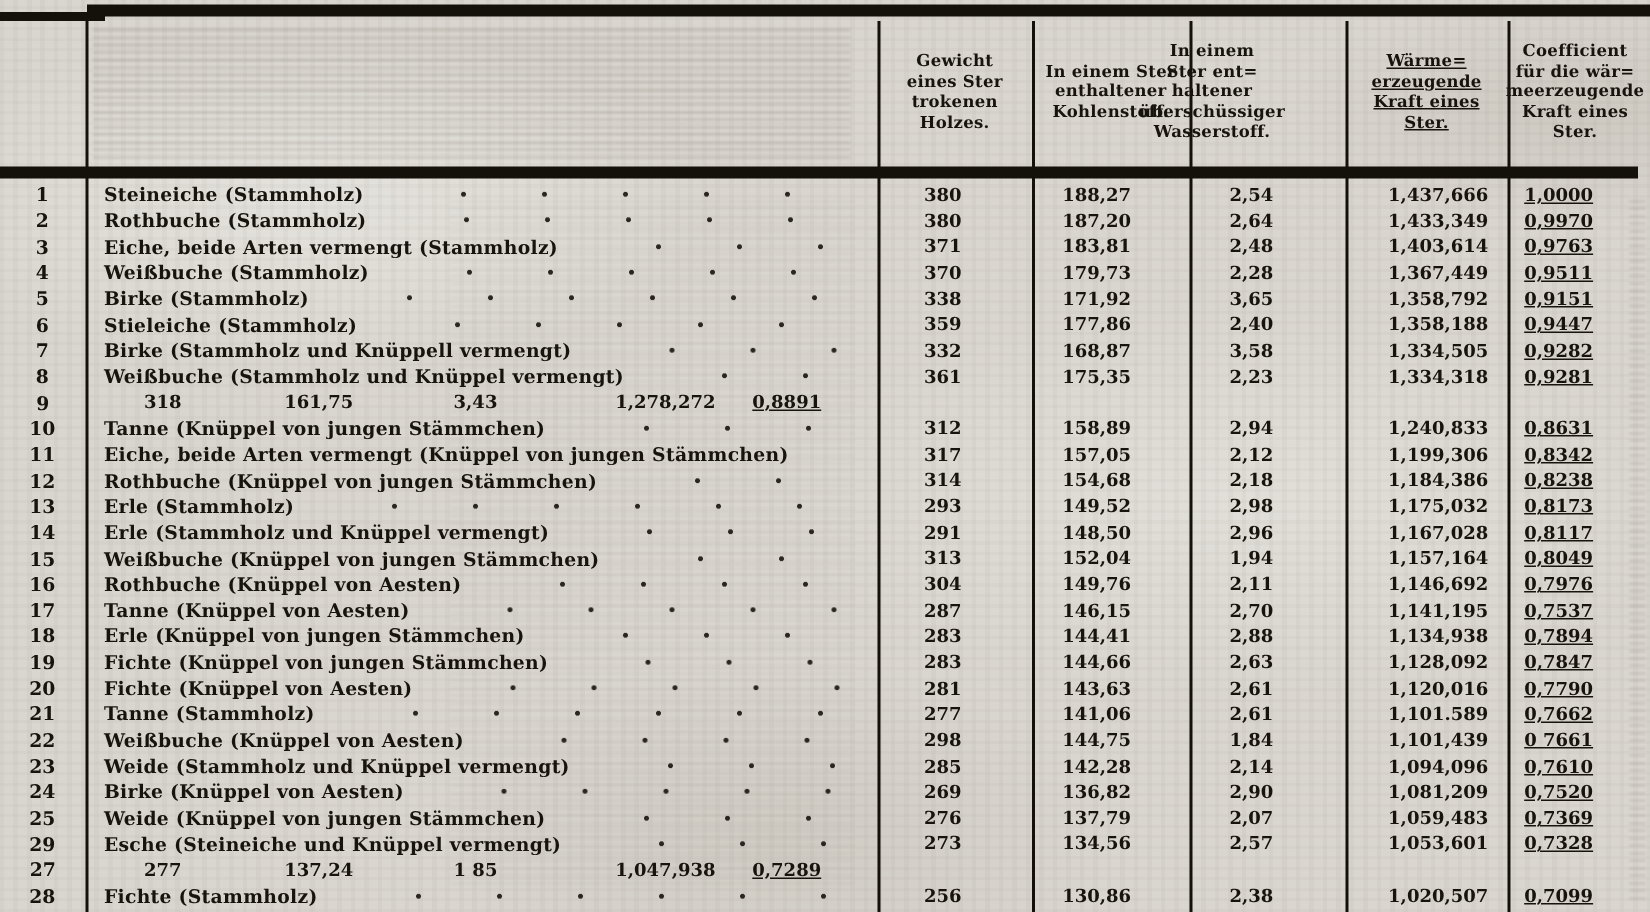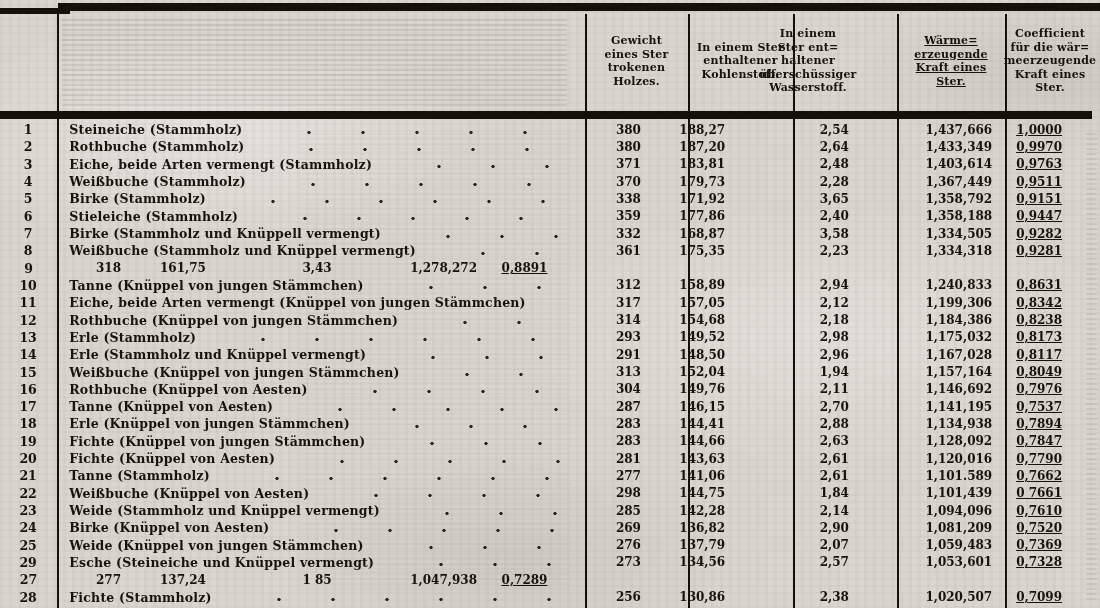--- a/index.html
+++ b/index.html
@@ -61,29 +61,29 @@
   .h-gewicht{left:587px;width:99px;}
   .h-kohlenstoff{left:690px;width:101px;}
   .h-wasserstoff{left:758px;width:100px;}
   .h-waerme{left:899px;width:104px;text-decoration:underline;}
   .h-coefficient{left:1007px;width:86px;}
 
   .tbody{position:absolute;left:0;top:121px;width:1100px;}
   .row{display:flex;height:17.32px;align-items:center;}
   .cell{font-weight:bold;font-size:12px;white-space:nowrap;overflow:hidden;}
   .c-num{width:57px;text-align:center;font-size:12.5px;}
-  .c-name{width:528px;display:flex;align-items:center;padding-left:13px;box-sizing:border-box;font-size:12.5px;letter-spacing:.2px;}
+  .c-name{width:528px;display:flex;align-items:flex-start;padding-left:13px;box-sizing:border-box;font-size:12.5px;letter-spacing:.2px;}
   .nm{flex:0 0 auto;}
   .leader{
     flex:1 1 auto;height:7px;margin:3px 16px 0 22px;
     background-image:radial-gradient(circle, rgba(23,19,13,.9) 1.4px, transparent 1.9px);
     background-size:54px 7px;background-repeat:repeat-x;background-position:18px 1px;
   }
   .c-g{width:103px;text-align:center;}
-  .c-k{width:105px;}
+  .c-k{width:105px;text-align:center;}
   .c-w{width:104px;text-align:center;}
   .c-h{width:108px;text-align:right;}
   .c-c{width:95px;text-align:center;padding-right:14px;box-sizing:content-box;text-decoration:underline;}
 </style>
 </head>
 <body>
 
 <div class="page">
 
   <div class="ghost-all"></div>

